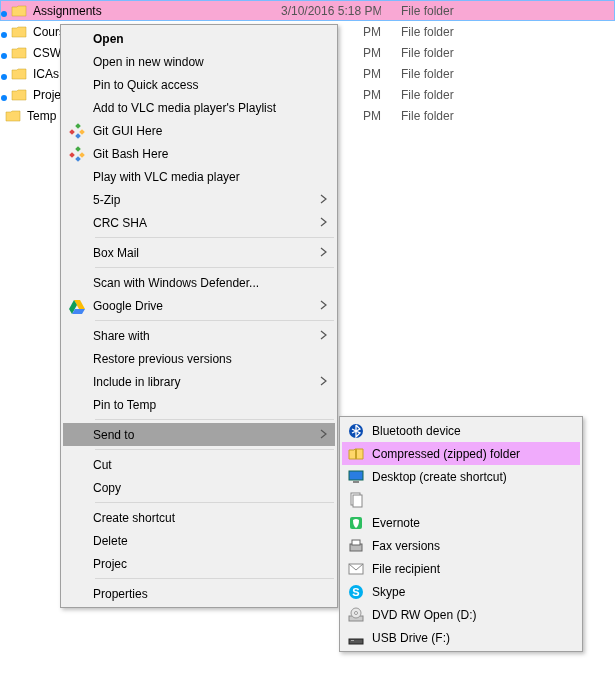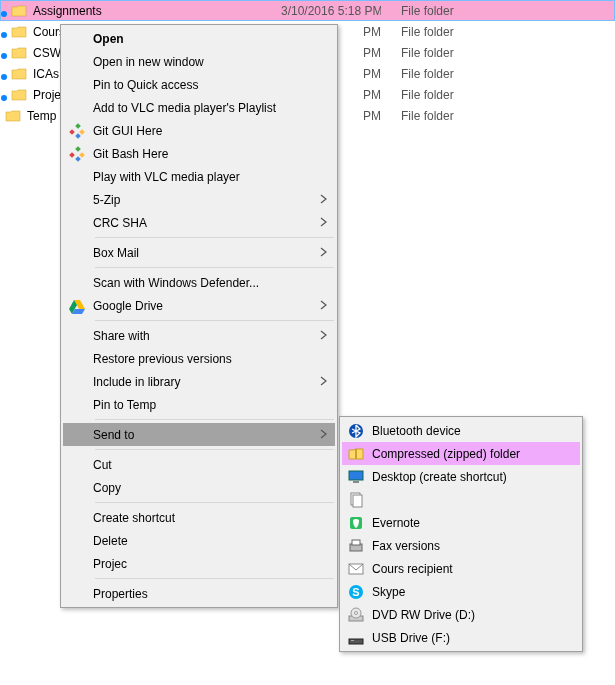--- a/index.html
+++ b/index.html
@@ -327,36 +327,36 @@
           <rect x="2" y="6" width="12" height="7" fill="#bbb" stroke="#666"></rect>
           <rect x="4" y="2" width="8" height="5" fill="#fff" stroke="#666"></rect>
         </svg></span>
     <span class="lbl">Fax versions</span>
   </div>
   <div class="item">
     <span class="icon-slot"><svg viewBox="0 0 16 16">
           <rect x="1" y="3" width="14" height="10" fill="#fff" stroke="#888"></rect>
           <path d="M1 3 L8 9 L15 3" stroke="#888" fill="none"></path>
         </svg></span>
-    <span class="lbl">Cours recipient</span>
+    <span class="lbl">File recipient</span>
   </div>
   <div class="item">
     <span class="icon-slot"><svg viewBox="0 0 16 16">
           <circle cx="8" cy="8" r="7" fill="#00aff0"></circle>
           <text x="8" y="12" text-anchor="middle" font-size="11" font-weight="bold" fill="#fff">S</text>
         </svg></span>
     <span class="lbl">Skype</span>
   </div>
   <div class="item">
     <span class="icon-slot"><svg viewBox="0 0 16 16">
           <rect x="1" y="9" width="14" height="5" fill="#ccc" stroke="#888"></rect>
           <circle cx="8" cy="6" r="5" fill="#e8e8e8" stroke="#999"></circle>
           <circle cx="8" cy="6" r="1.5" fill="#fff" stroke="#999"></circle>
         </svg></span>
-    <span class="lbl">DVD RW Drive (D:)</span>
+    <span class="lbl">DVD RW Open (D:)</span>
   </div>
   <div class="item">
     <span class="icon-slot"><svg viewBox="0 0 16 16">
           <rect x="1" y="9" width="14" height="5" fill="#555" stroke="#222"></rect>
           <rect x="3" y="10" width="3" height="1" fill="#aaa"></rect>
         </svg></span>
     <span class="lbl">USB Drive (F:)</span>
   </div>
 </div>
 

